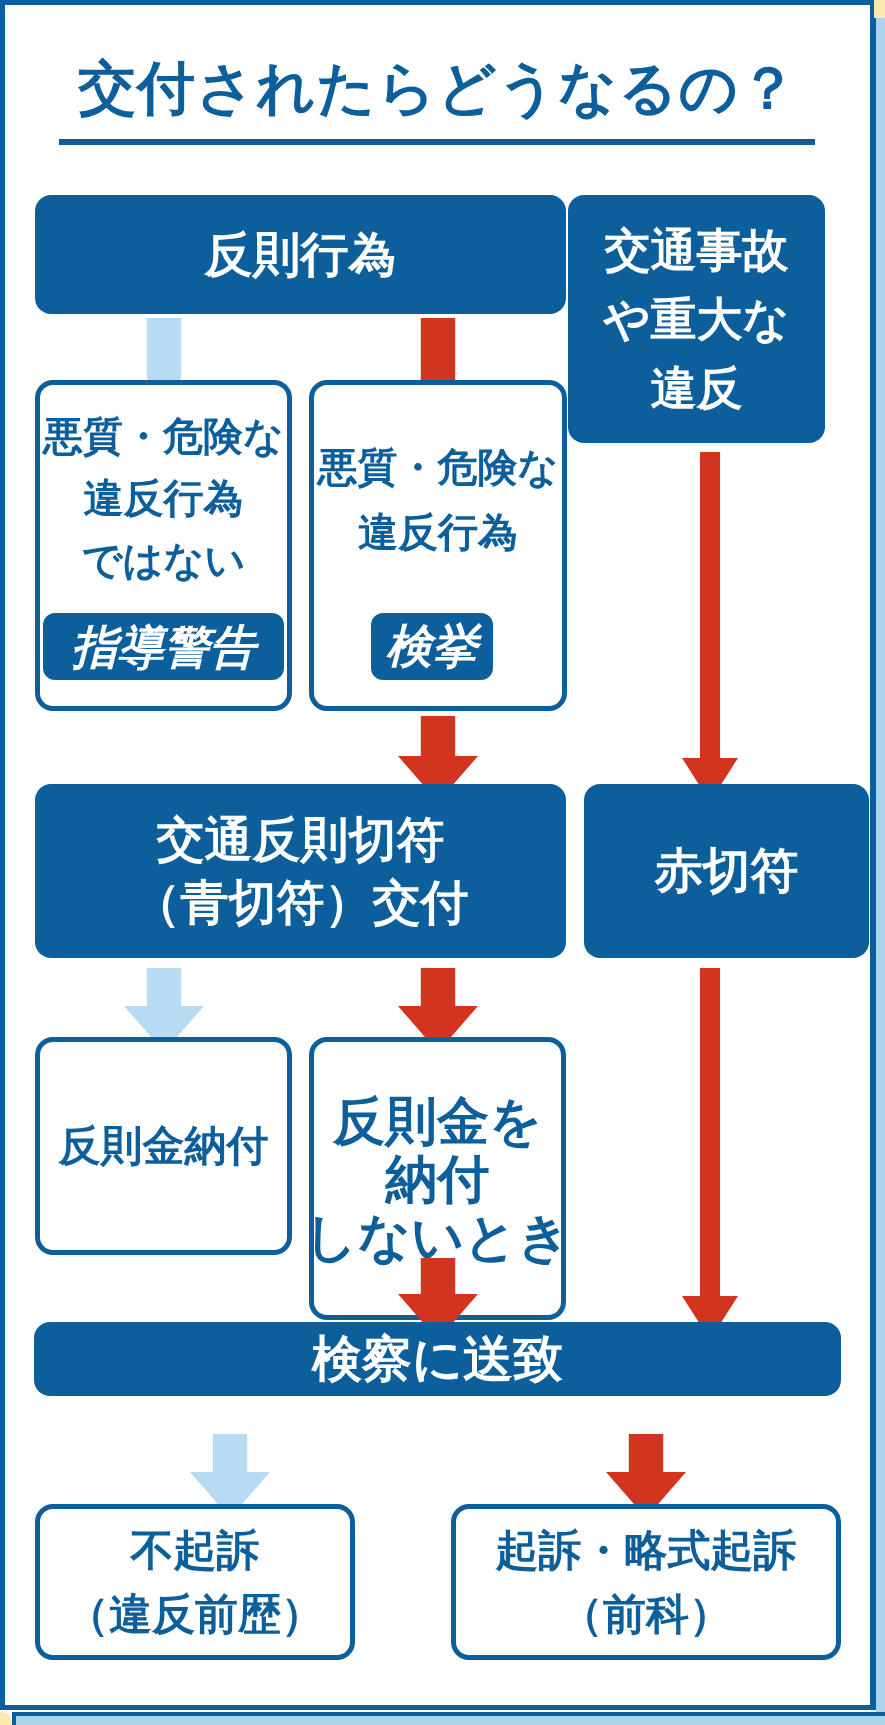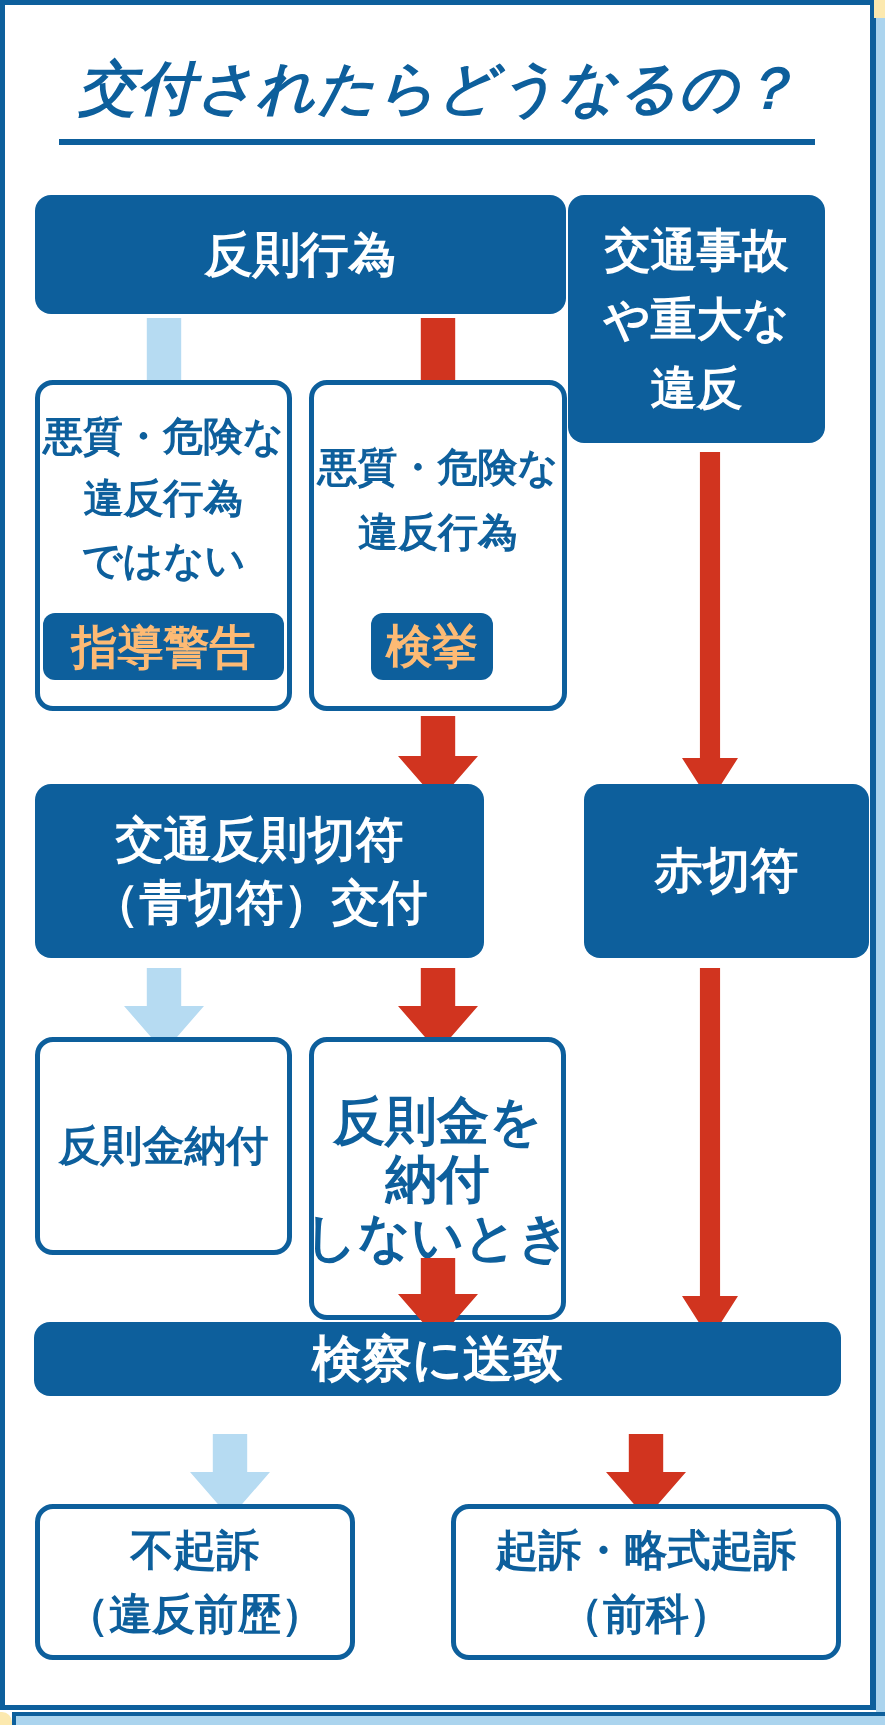--- a/index.html
+++ b/index.html
@@ -18,33 +18,33 @@
          border:5px solid var(--blue);border-right-width:6px;}
   .edge-right{position:absolute;left:876px;top:18px;width:9px;height:1707px;background:var(--edge);}
   .corner-yellow-tr{position:absolute;left:874px;top:0;width:11px;height:18px;background:var(--yellow);}
   .bottom-bar{position:absolute;left:12px;top:1712px;width:873px;height:13px;box-sizing:border-box;
               background:var(--edge);border-top:4px solid var(--blue);border-left:4px solid var(--blue);}
   .corner-yellow-bl{position:absolute;left:0;top:1712px;width:12px;height:13px;background:var(--yellow);
                     border-top-right-radius:10px;}
 
   
   .title{position:absolute;left:35px;top:50px;width:806px;margin:0;text-align:center;
-         color:var(--blue);font-size:58px;font-weight:bold;letter-spacing:1px;white-space:nowrap;font-style:italic;}
+         color:var(--blue);font-size:58px;font-weight:bold;letter-spacing:1px;white-space:nowrap;}
   .title-underline{position:absolute;left:59px;top:139px;width:756px;height:6px;background:var(--blue);}
 
   
   .node{position:absolute;box-sizing:border-box;display:flex;flex-direction:column;
         align-items:center;justify-content:center;text-align:center;font-weight:bold;white-space:nowrap;}
   .solid{background:var(--blue);color:#fff;border-radius:16px;}
   .outline{background:#fff;border:5px solid var(--blue);border-radius:18px;color:var(--blue);}
   .node .ln{display:block;}
 
-  .badge{position:absolute;background:var(--blue);color:#fdba74;border-radius:12px;
+  .badge{position:absolute;background:var(--blue);color:#ffffff;border-radius:12px;
          display:flex;align-items:center;justify-content:center;font-weight:bold;
-         font-size:46px;white-space:nowrap;}
+         font-size:46px;white-space:nowrap;font-style:italic;}
 
   
   .arrow{position:absolute;
     clip-path:polygon(28.5% 0,71.5% 0,71.5% calc(100% - 46px),100% calc(100% - 46px),50% 100%,0 calc(100% - 46px),28.5% calc(100% - 46px));}
   .arrow.narrow{
     clip-path:polygon(32% 0,68% 0,68% calc(100% - 44px),100% calc(100% - 44px),50% 100%,0 calc(100% - 44px),32% calc(100% - 44px));}
   .arrow.red{background:var(--red);}
   .arrow.lb{background:var(--lblue);}
 </style>
 </head>
@@ -82,21 +82,21 @@
   <div class="node outline" style="left:309px;top:380px;width:258px;height:331px;font-size:40px;line-height:65px;justify-content:flex-start;padding-top:50px;">
     <span class="ln">悪質・危険な</span>
     <span class="ln">違反行為</span>
     <div class="badge" style="left:calc(50% - 67px);width:122px;bottom:26px;height:67px;">検挙</div>
   </div>
 
   <div class="arrow red narrow" style="left:682px;top:452px;width:56px;height:350px;"></div>
 
   <div class="arrow red" style="left:398px;top:716px;width:80px;height:86px;"></div>
 
-  <div class="node solid" style="left:35px;top:784px;width:449px;height:174px;font-size:48px;line-height:63px;">
+  <div class="node solid" style="left:35px;top:784px;width:531px;height:174px;font-size:48px;line-height:63px;">
     <span class="ln">交通反則切符</span>
     <span class="ln">（青切符）交付</span>
   </div>
 
   <div class="node solid" style="left:584px;top:784px;width:285px;height:174px;font-size:48px;">
     <span class="ln">赤切符</span>
   </div>
 
   <div class="arrow lb" style="left:124px;top:968px;width:80px;height:84px;"></div>
   <div class="arrow red" style="left:398px;top:968px;width:80px;height:84px;"></div>

